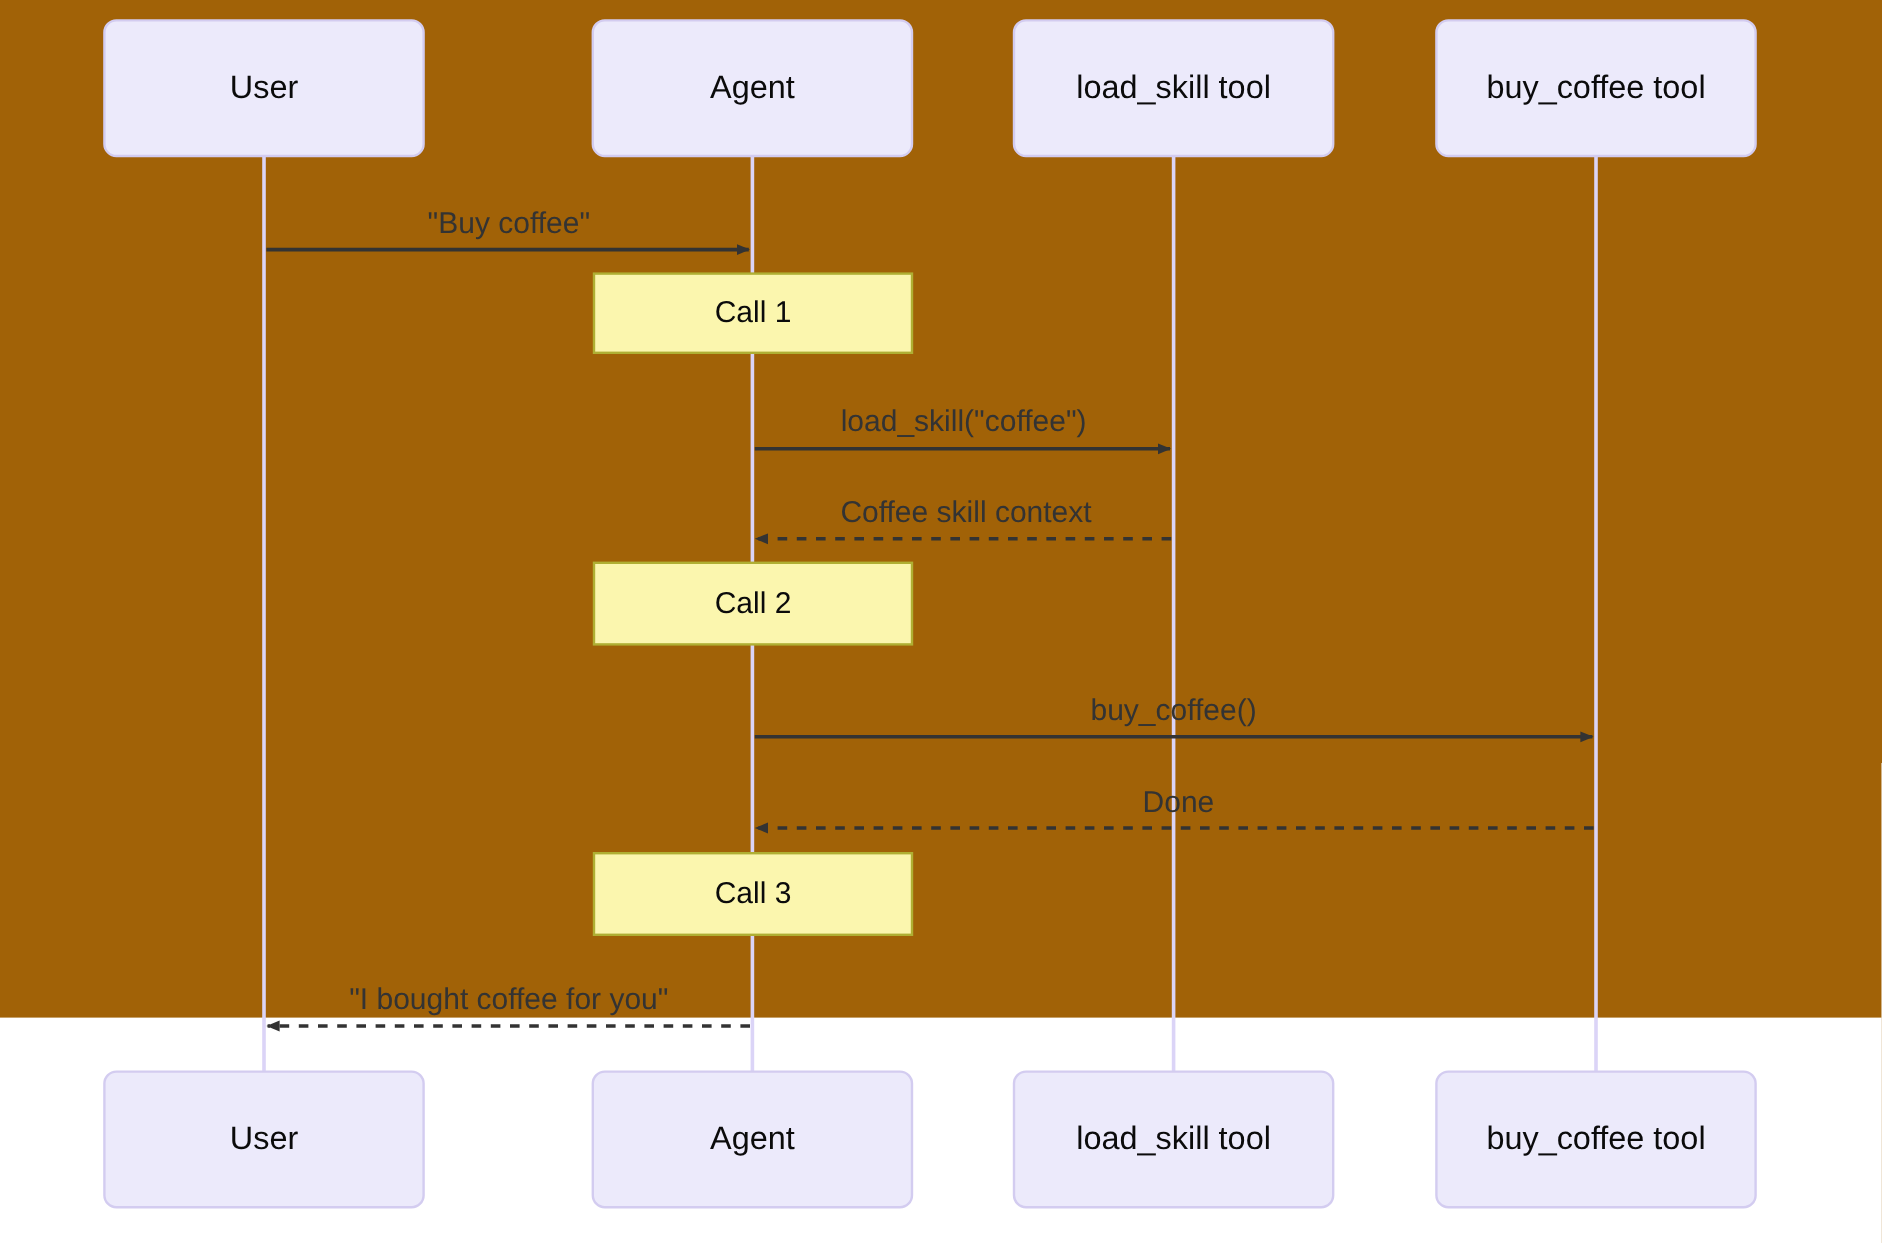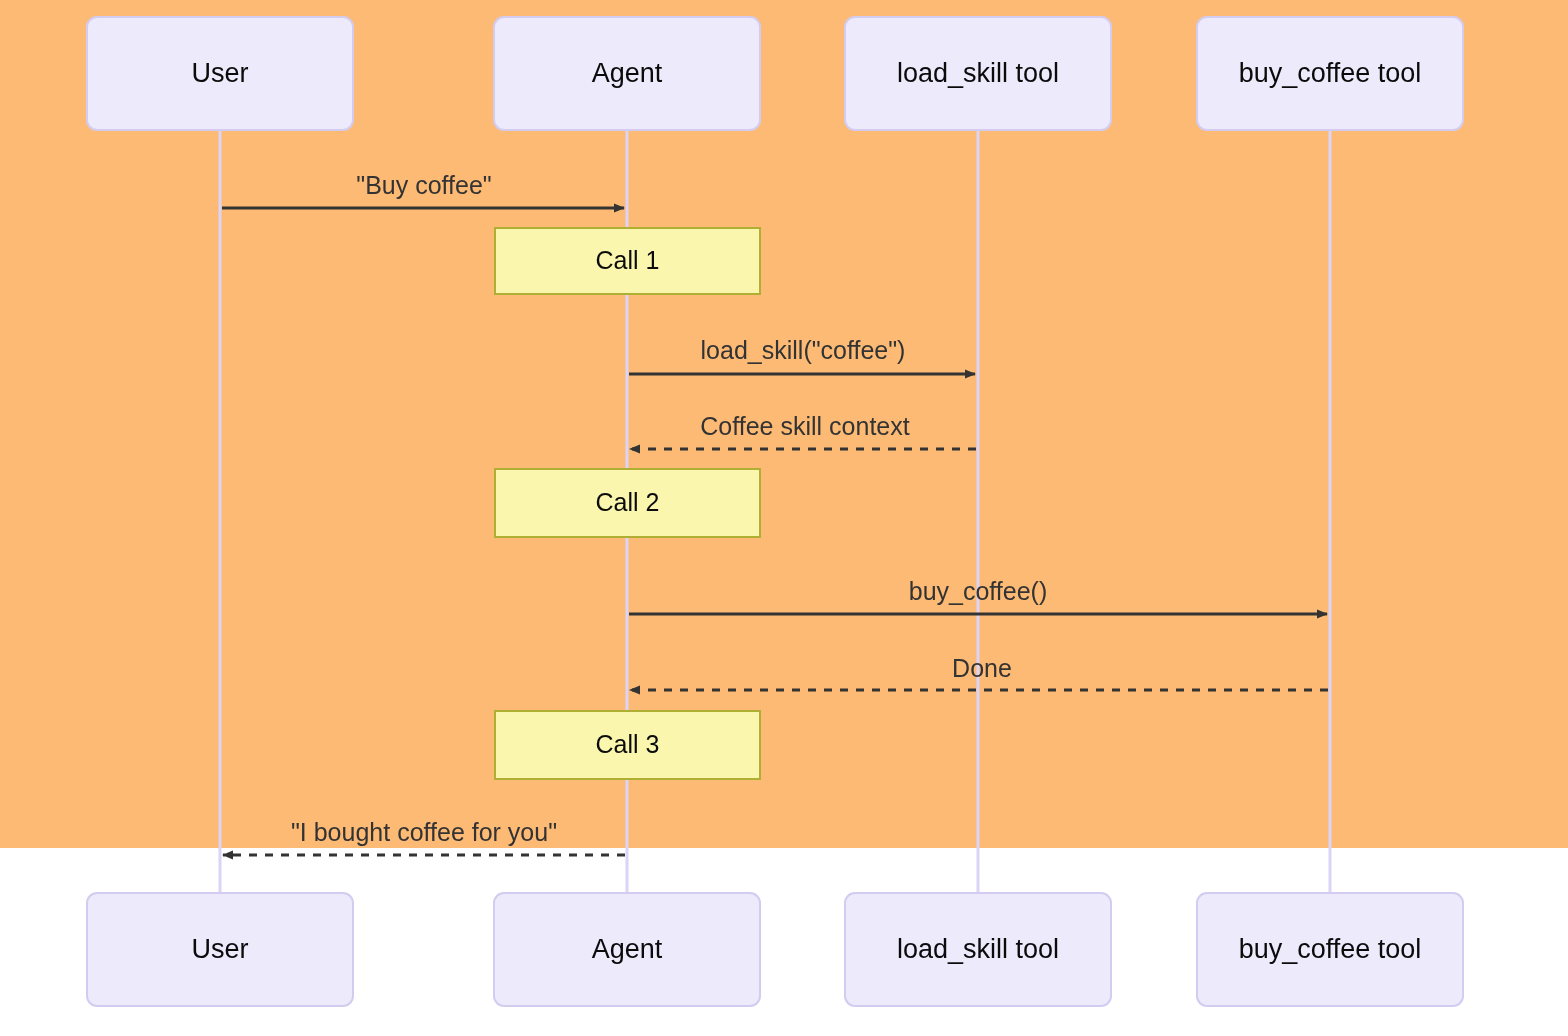--- a/index.html
+++ b/index.html
@@ -11,21 +11,21 @@
   body {
     font-family: "Liberation Sans", sans-serif;
     width: 1568px;
     height: 1036px;
     overflow: hidden;
   }
   #diagram-root {
     position: relative;
     width: 1568px;
     height: 848px;
-    background: #fdba74;
+    background: #a16207;
   }
   svg.diagram-canvas {
     position: absolute;
     top: 0;
     left: 0;
     width: 1568px;
     height: 1036px;
     display: block;
   }
   .actor-box-rect {

